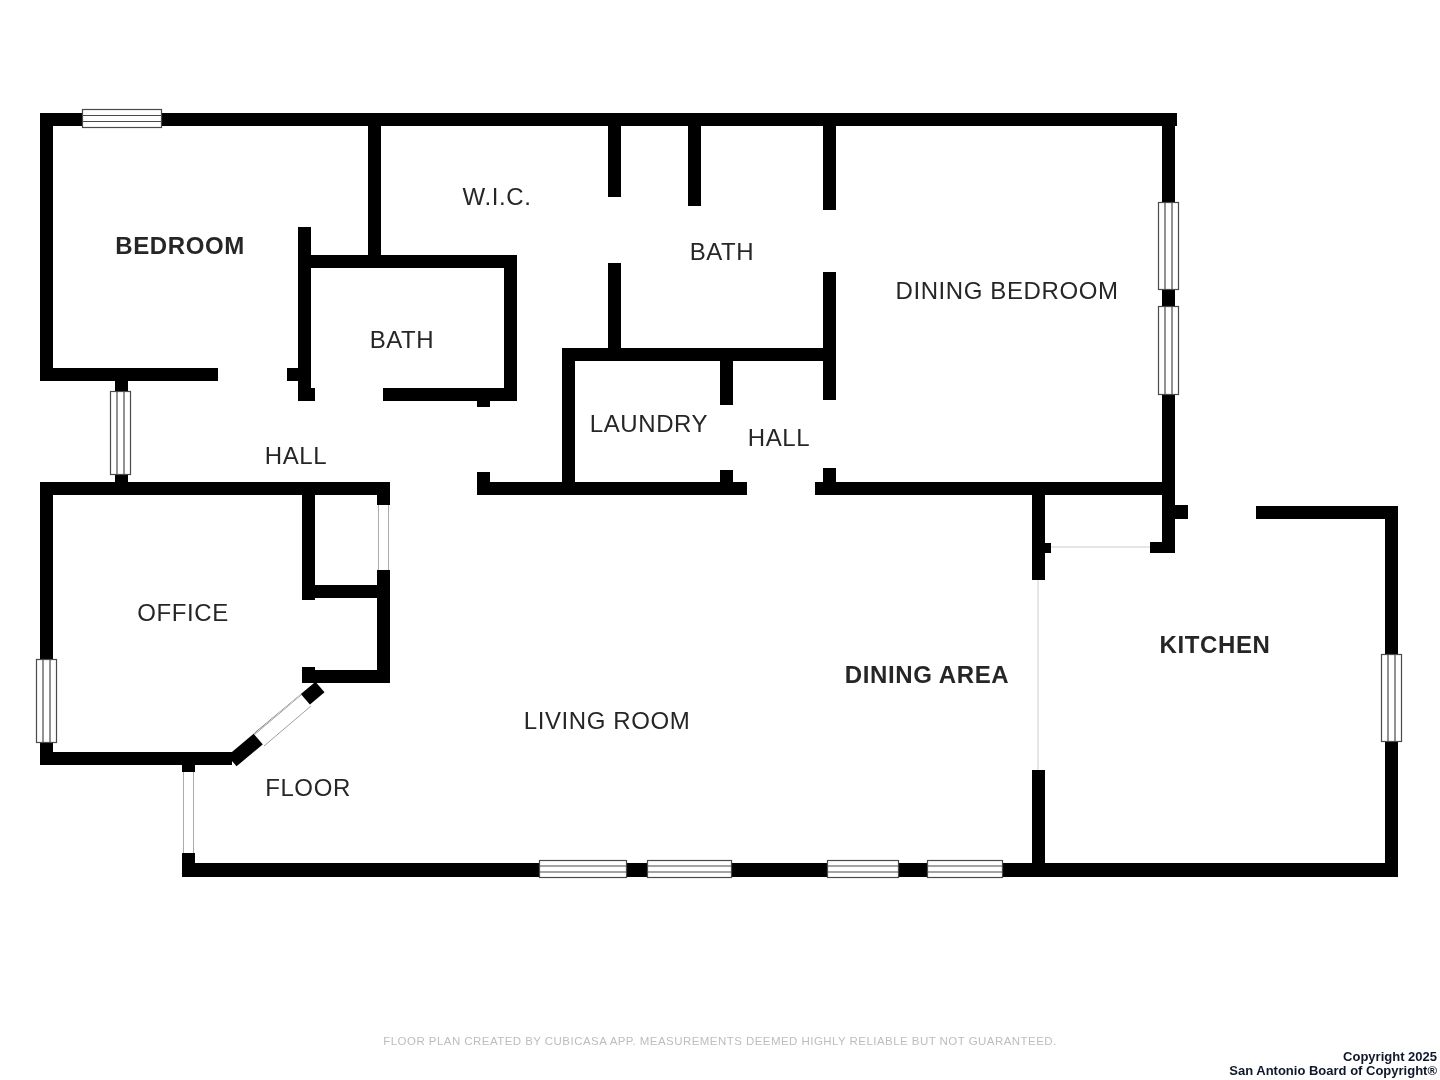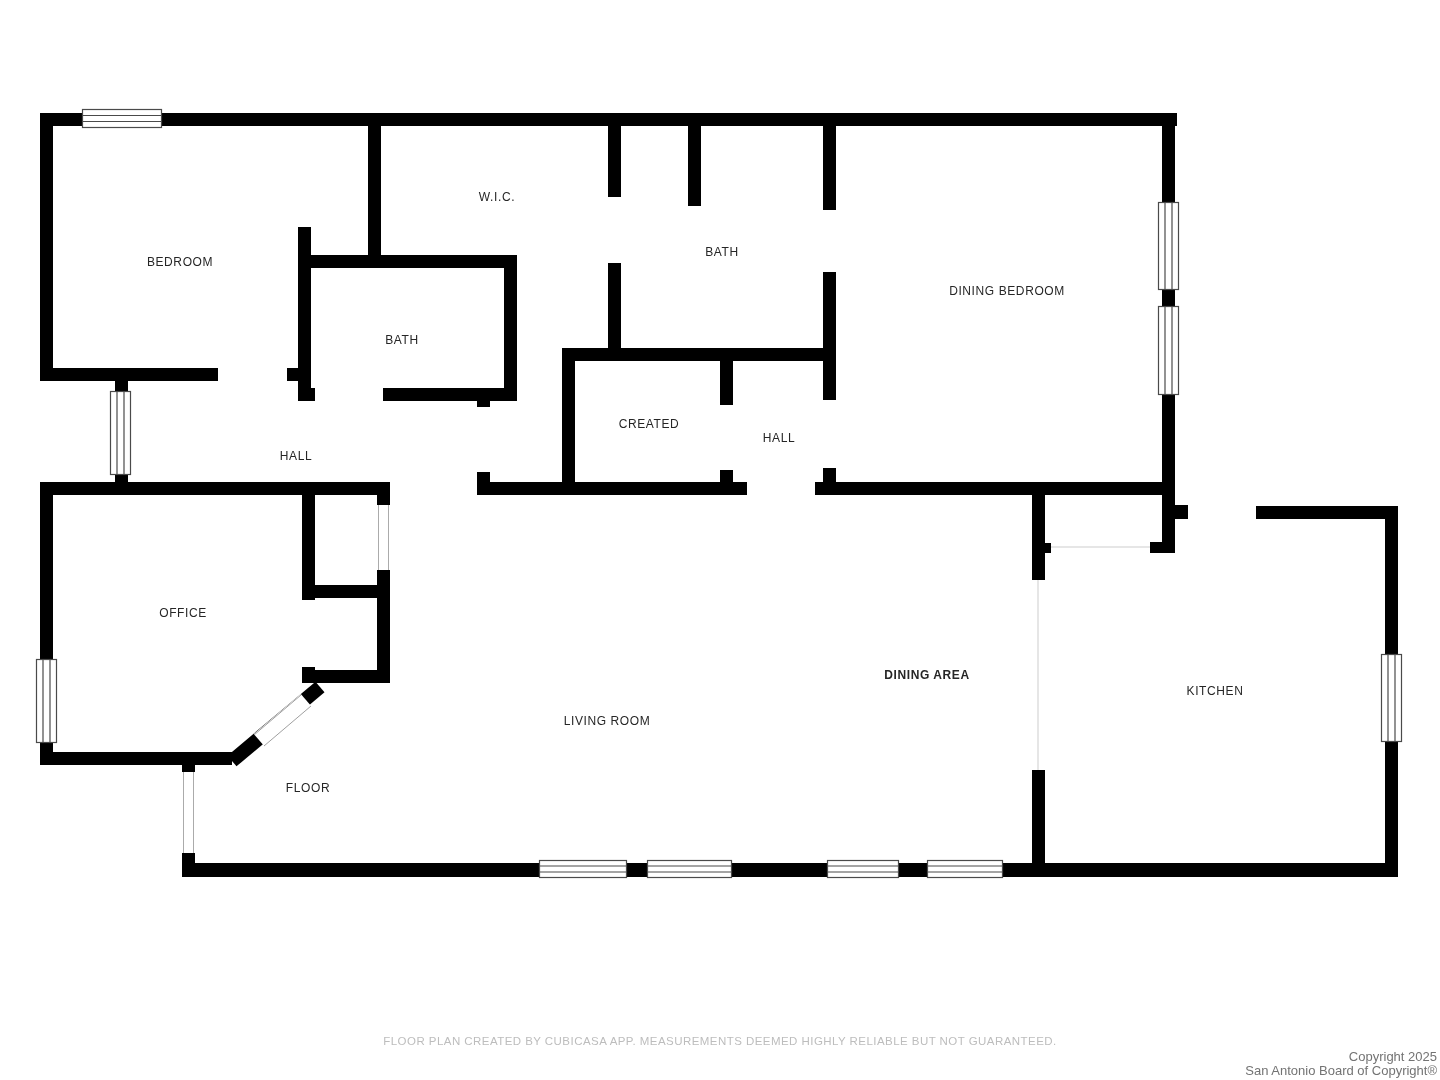--- a/index.html
+++ b/index.html
@@ -3,30 +3,30 @@
 <meta charset="utf-8">
 <style>
   html,body{margin:0;padding:0;background:#ffffff;}
   .stage{
     position:relative;width:1440px;height:1080px;background:#ffffff;
     font-family:"Liberation Sans", sans-serif;overflow:hidden;
   }
   .plan-svg{position:absolute;left:0;top:0;}
   .room-label{
     position:absolute;transform:translate(-50%,-50%);
-    font-size:12px;letter-spacing:0.6px;color:#262626;white-space:nowrap;
+    font-size:24px;letter-spacing:0.6px;color:#262626;white-space:nowrap;
     font-family:"Liberation Sans", sans-serif;
   }
   .disclaimer{
     position:absolute;left:0;right:0;top:1035px;text-align:center;
     font-size:11.5px;letter-spacing:0.45px;color:#bdbdbd;white-space:nowrap;
   }
   .copyright{
     position:absolute;right:3px;bottom:2px;text-align:right;
-    font-size:13px;line-height:14px;font-weight:normal;color:#737373;
+    font-size:13px;line-height:14px;font-weight:bold;color:#0f172a;
     text-shadow:-1px -1px 0 #fff,1px -1px 0 #fff,-1px 1px 0 #fff,1px 1px 0 #fff;
     white-space:nowrap;
   }
 </style>
 </head>
 <body>
 
 <div class="stage">
 
   <svg class="plan-svg" width="1440" height="1080" viewBox="0 0 1440 1080">
@@ -188,32 +188,32 @@
           <line x1="388.5" y1="505" x2="388.5" y2="570"></line>
         </g>
     </g>
 
     <g stroke="#dedede" stroke-width="1.5">
       <line x1="1038" y1="580" x2="1038" y2="770"></line>
       <line x1="1051" y1="547" x2="1150" y2="547"></line>
     </g>
   </svg>
 
-  <div class="room-label" style="left:180px;top:262px;">BEDROOM</div>
+  <div class="room-label" style="left:180px;top:246px;font-weight:bold;">BEDROOM</div>
   <div class="room-label" style="left:497px;top:197px;">W.I.C.</div>
   <div class="room-label" style="left:722px;top:252px;">BATH</div>
   <div class="room-label" style="left:1007px;top:291px;">DINING BEDROOM</div>
   <div class="room-label" style="left:402px;top:340px;">BATH</div>
-  <div class="room-label" style="left:649px;top:424px;">CREATED</div>
+  <div class="room-label" style="left:649px;top:424px;">LAUNDRY</div>
   <div class="room-label" style="left:779px;top:438px;">HALL</div>
   <div class="room-label" style="left:296px;top:456px;">HALL</div>
   <div class="room-label" style="left:183px;top:613px;">OFFICE</div>
   <div class="room-label" style="left:607px;top:684px;margin-top:37px;">LIVING ROOM</div>
   <div class="room-label" style="left:927px;top:675px;font-weight:bold;">DINING AREA</div>
-  <div class="room-label" style="left:1215px;top:691px;">KITCHEN</div>
+  <div class="room-label" style="left:1215px;top:645px;font-weight:bold;">KITCHEN</div>
   <div class="room-label" style="left:308px;top:788px;">FLOOR</div>
 
   <div class="disclaimer">FLOOR PLAN CREATED BY CUBICASA APP. MEASUREMENTS DEEMED HIGHLY RELIABLE BUT NOT GUARANTEED.</div>
 
   <div class="copyright">
     <div>Copyright 2025</div>
     <div>San Antonio Board of Copyright®</div>
   </div>
 
 </div>

